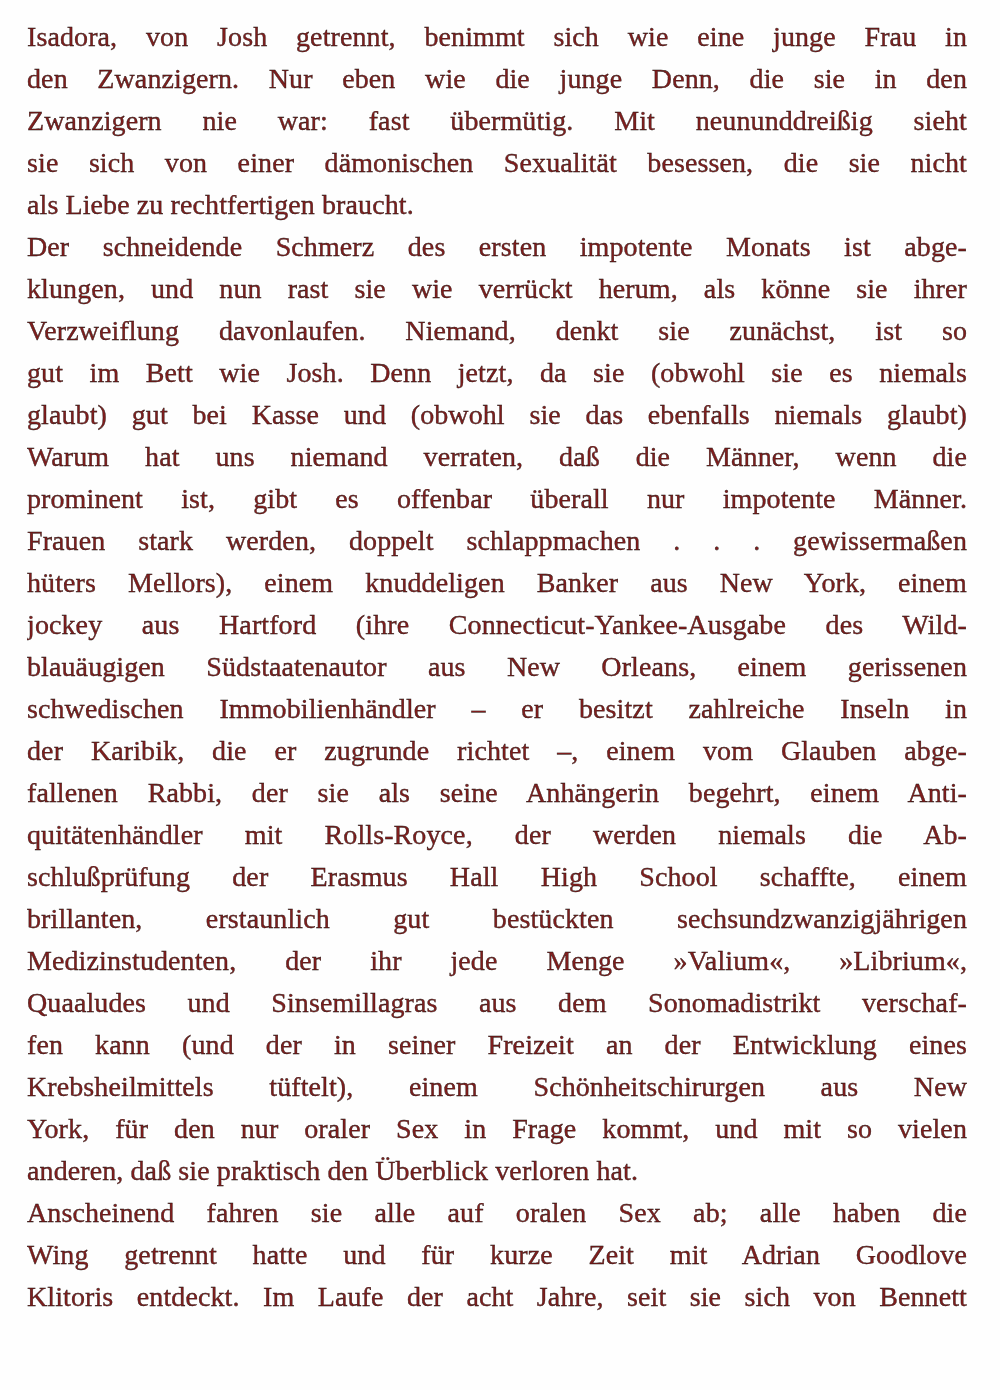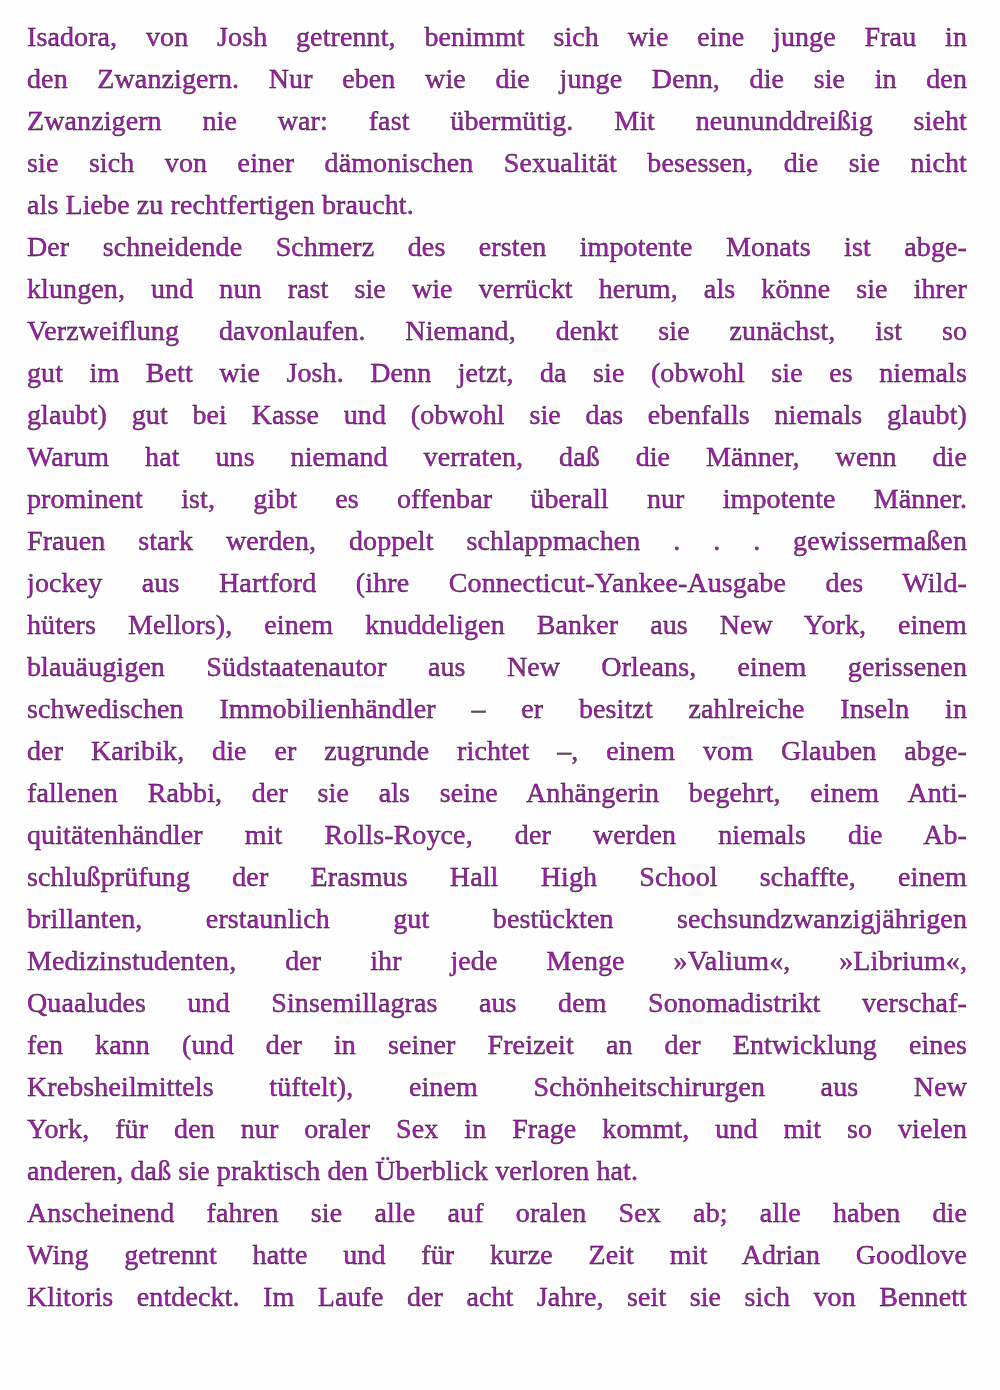--- a/index.html
+++ b/index.html
@@ -14,21 +14,21 @@
     height: 1390px;
     background: #fefefe;
     padding: 16px 33px 0 27px;
     overflow: hidden;
   }
   .paragraph { margin: 0; padding: 0; }
   .line {
     font-family: "Liberation Serif", "DejaVu Serif", serif;
     font-size: 28px;
     line-height: 42px;
-    color: #a21caf;
+    color: #7f1d1d;
     letter-spacing: 0.1px;
     -webkit-text-stroke: 0.35px #16120e;
     text-align: justify;
     text-align-last: justify;
     white-space: normal;
     overflow: hidden;
     height: 42px;
   }
   .line.short {
     text-align: right;
@@ -50,22 +50,22 @@
 
   <div class="paragraph">
     <div class="line">Der schneidende Schmerz des ersten impotente Monats ist abge-</div>
     <div class="line">klungen, und nun rast sie wie verrückt herum, als könne sie ihrer</div>
     <div class="line">Verzweiflung davonlaufen. Niemand, denkt sie zunächst, ist so</div>
     <div class="line">gut im Bett wie Josh. Denn jetzt, da sie (obwohl sie es niemals</div>
     <div class="line">glaubt) gut bei Kasse und (obwohl sie das ebenfalls niemals glaubt)</div>
     <div class="line">Warum hat uns niemand verraten, daß die Männer, wenn die</div>
     <div class="line">prominent ist, gibt es offenbar überall nur impotente Männer.</div>
     <div class="line">Frauen stark werden, doppelt schlappmachen . . . gewissermaßen</div>
+    <div class="line">hüters Mellors), einem knuddeligen Banker aus New York, einem</div>
     <div class="line">jockey aus Hartford (ihre Connecticut-Yankee-Ausgabe des Wild-</div>
-    <div class="line">hüters Mellors), einem knuddeligen Banker aus New York, einem</div>
     <div class="line">blauäugigen Südstaatenautor aus New Orleans, einem gerissenen</div>
     <div class="line">schwedischen Immobilienhändler – er besitzt zahlreiche Inseln in</div>
     <div class="line">der Karibik, die er zugrunde richtet –, einem vom Glauben abge-</div>
     <div class="line">fallenen Rabbi, der sie als seine Anhängerin begehrt, einem Anti-</div>
     <div class="line">quitätenhändler mit Rolls-Royce, der werden niemals die Ab-</div>
     <div class="line">schlußprüfung der Erasmus Hall High School schaffte, einem</div>
     <div class="line">brillanten, erstaunlich gut bestückten sechsundzwanzigjährigen</div>
     <div class="line">Medizinstudenten, der ihr jede Menge »Valium«, »Librium«,</div>
     <div class="line">Quaaludes und Sinsemillagras aus dem Sonomadistrikt verschaf-</div>
     <div class="line">fen kann (und der in seiner Freizeit an der Entwicklung eines</div>

